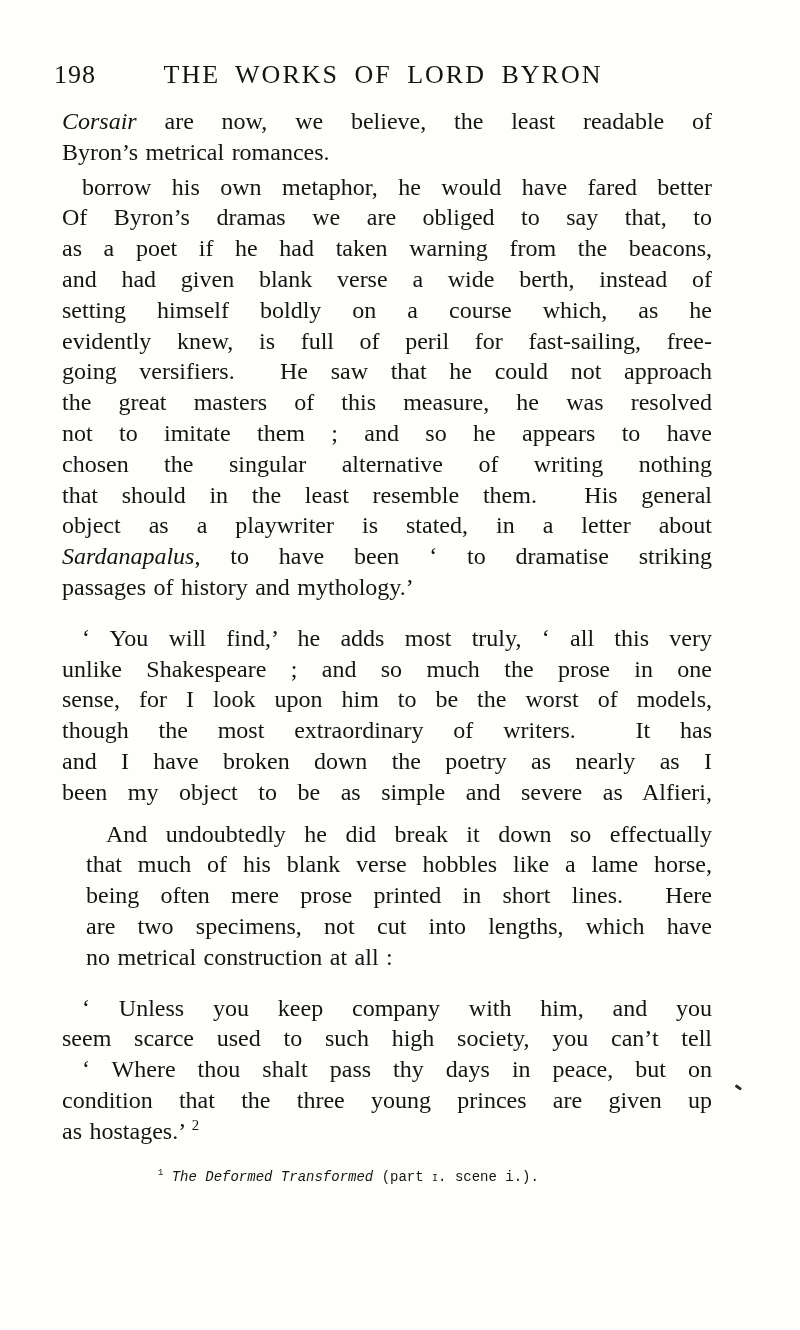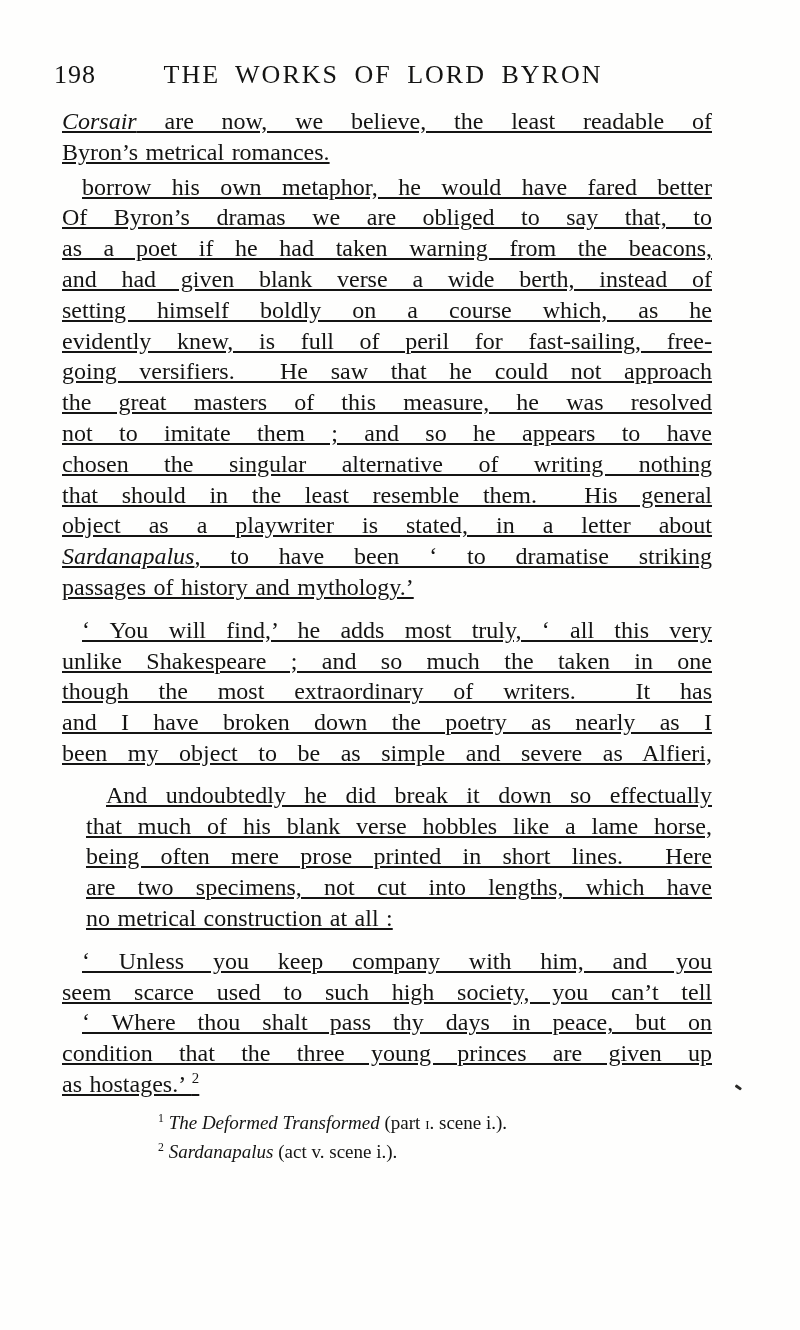--- a/index.html
+++ b/index.html
@@ -21,37 +21,36 @@
   }
   .running-title{
     position:absolute;left:50%;top:0;transform:translateX(-50%);
     letter-spacing:2px;word-spacing:7px;white-space:nowrap;
   }
   .content{
     position:absolute;top:106px;left:62px;width:650px;
     font-size:24px;line-height:30.8px;
   }
   .para{margin:0;}
-  .gap-s{margin-top:12px;}
+  .gap-s{margin-top:20px;}
   .gap-m{margin-top:11px;margin-left:24px;}
   .gap-xs{margin-top:4px;}
   .line{
     text-align:justify;text-align-last:justify;
     white-space:pre-wrap;
     word-spacing:1.5px;
-    text-decoration:underline;
   }
   .line.last{text-align-last:left;}
   .indent .line:first-child{padding-left:20px;}
   .it{font-style:italic;}
   .sc{font-variant:small-caps;}
   .sup{font-size:62%;vertical-align:super;line-height:0;}
   .footnotes{
-    margin-top:8px;margin-left:96px;
-    font-size:19px;line-height:29.5px;
+    margin-top:16px;margin-left:96px;
+    font-size:14px;line-height:29.5px;font-family:Liberation Mono, monospace;
   }
   .footnote-line{text-align:left;white-space:pre-wrap;}
   .scan-speck{
     position:absolute;left:735px;top:1086px;
     width:7px;height:2.5px;background:#2a2a28;
     transform:rotate(35deg);border-radius:1px;
   }
 </style>
 </head>
 <body>
@@ -80,21 +79,22 @@
         <div class="line"><span>the great masters of this measure, he was resolved</span></div>
         <div class="line"><span>not to imitate them ; and so he appears to have</span></div>
         <div class="line"><span>chosen the singular alternative of writing nothing</span></div>
         <div class="line"><span>that should in the least resemble them.  His general</span></div>
         <div class="line"><span>object as a playwriter is stated, in a letter about</span></div>
         <div class="line"><span class="it">Sardanapalus</span><span>, to have been ‘ to dramatise striking</span></div>
         <div class="line last"><span>passages of history and mythology.’</span></div>
       </div>
       <div class="para gap-s indent">
         <div class="line"><span>‘ You will find,’ he adds most truly, ‘ all this very</span></div>
-        <div class="line"><span>unlike Shakespeare ; and so much the taken in one</span></div>
+        <div class="line"><span>unlike Shakespeare ; and so much the prose in one</span></div>
+        <div class="line"><span>sense, for I look upon him to be the worst of models,</span></div>
         <div class="line"><span>though the most extraordinary of writers.  It has</span></div>
         <div class="line"><span>and I have broken down the poetry as nearly as I</span></div>
         <div class="line"><span>been my object to be as simple and severe as Alfieri,</span></div>
       </div>
       <div class="para gap-m indent">
         <div class="line"><span>And undoubtedly he did break it down so effectually</span></div>
         <div class="line"><span>that much of his blank verse hobbles like a lame horse,</span></div>
         <div class="line"><span>being often mere prose printed in short lines.  Here</span></div>
         <div class="line"><span>are two specimens, not cut into lengths, which have</span></div>
         <div class="line last"><span>no metrical construction at all :</span></div>
@@ -103,19 +103,18 @@
         <div class="line"><span>‘ Unless you keep company with him, and you</span></div>
         <div class="line"><span>seem scarce used to such high society, you can’t tell</span></div>
       </div>
       <div class="para gap-none indent">
         <div class="line"><span>‘ Where thou shalt pass thy days in peace, but on</span></div>
         <div class="line"><span>condition that the three young princes are given up</span></div>
         <div class="line last"><span>as hostages.’ </span><span class="sup">2</span></div>
       </div>
       <div class="footnotes" id="footnotes">
         <div class="footnote-line"><span class="sup">1</span><span> </span><span class="it">The Deformed Transformed</span><span> (part </span><span class="sc">i</span><span>. scene i.).</span></div>
-        <div class="footnote-line"><span class="sup">2</span><span> </span><span class="it">Sardanapalus</span><span> (act v. scene i.).</span></div>
       </div>
   </div>
 
   <span class="scan-speck"></span>
 
 </div>
 
 </body></html>

